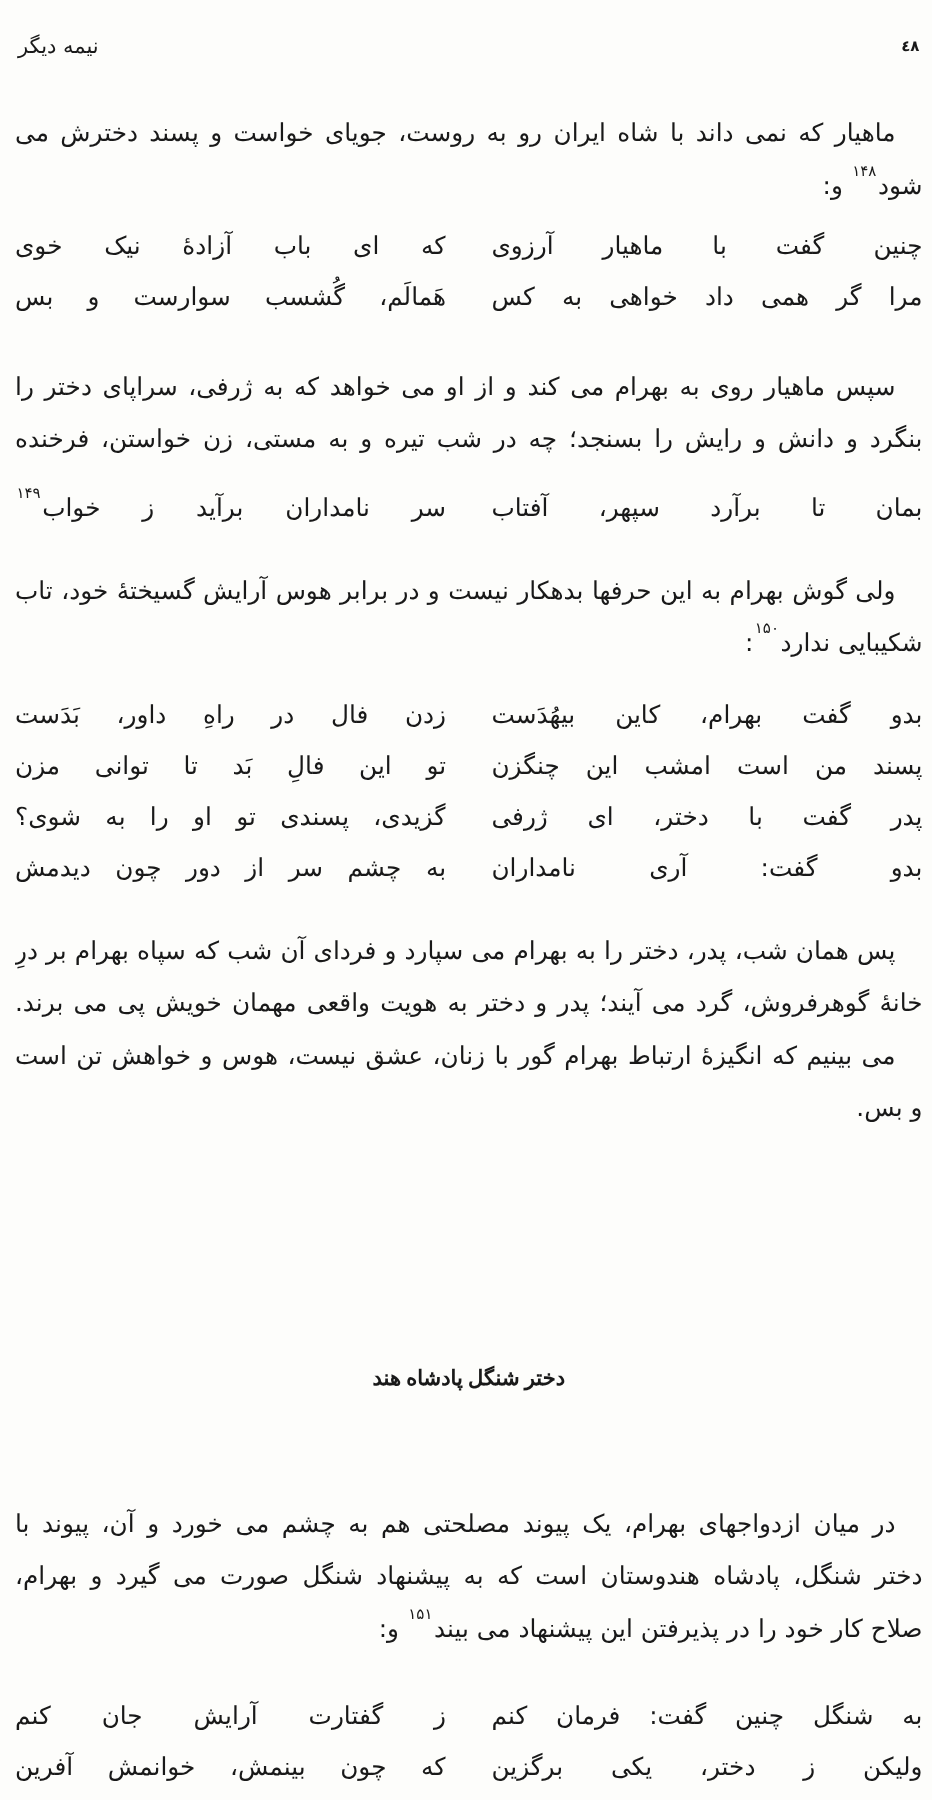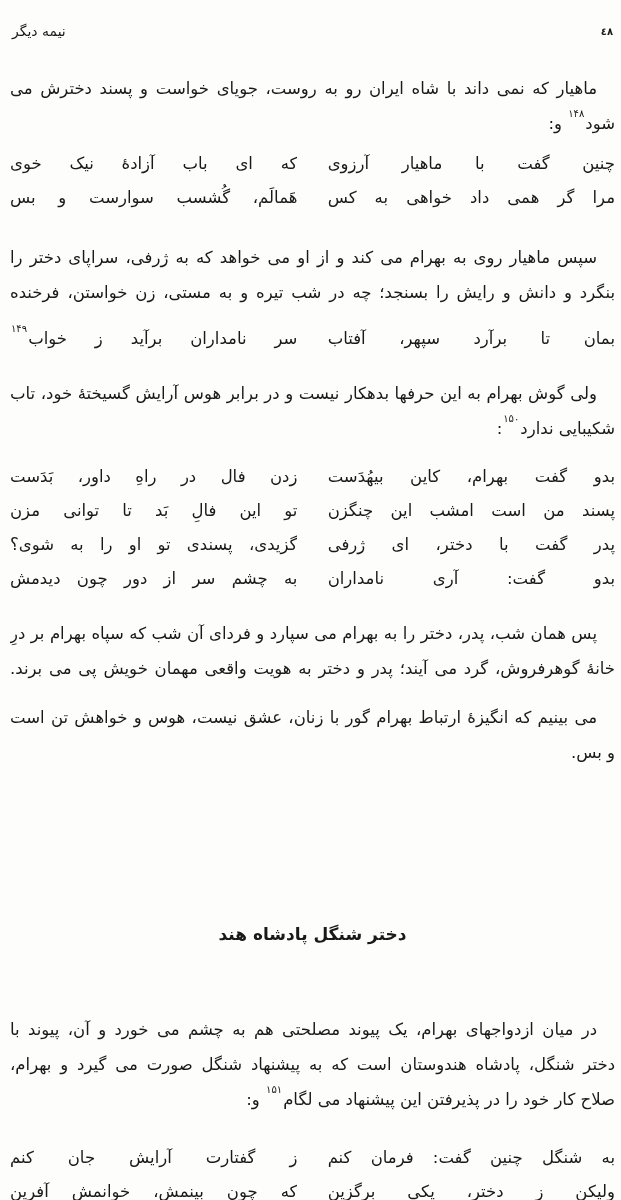--- a/index.html
+++ b/index.html
@@ -74,33 +74,34 @@
     width: 47.5%;
     text-align: justify;
     text-align-last: justify;
     overflow: hidden;
     height: 34px;
   }
   
   .section-heading {
     text-align: center;
     font-weight: bold;
-    font-size: 17px;
+    font-size: 14px;
     line-height: 32px;
     height: 32px;
+    font-family: Liberation Serif, serif;
   }
   
   #p1     { margin-top: 26px; }
   #poem1  { margin-top: 6px;  }
   #p2     { margin-top: 25px;  }
   #poem2  { margin-top: 12px; }
   #p3     { margin-top: 20px; }
   #poem3  { margin-top: 14px; }
   #p4     { margin-top: 20px; }
-  #p5     { margin-top: 14px;  }
+  #p5     { margin-top: 0px;  }
   #h2     { margin-top: 148px;}
   #p6     { margin-top: 62px; }
   #poem4  { margin-top: 24px; }
 </style>
 </head>
 <body>
 
 <div class="page">
 
   <div class="running-head">
@@ -168,21 +169,21 @@
   <div class="para" id="p5">
     <div class="line fill indent">می بینیم که انگیزهٔ ارتباط بهرام گور با زنان، عشق نیست، هوس و خواهش تن است</div>
     <div class="line end">و بس.</div>
   </div>
 
   <div class="section-heading" id="h2">دختر شنگل پادشاه هند</div>
 
   <div class="para" id="p6">
     <div class="line fill indent">در میان ازدواجهای بهرام، یک پیوند مصلحتی هم به چشم می خورد و آن، پیوند با</div>
     <div class="line fill">دختر شنگل، پادشاه هندوستان است که به پیشنهاد شنگل صورت می گیرد و بهرام،</div>
-    <div class="line end"><span>صلاح کار خود را در پذیرفتن این پیشنهاد می لگام</span><sup class="fn">۱۵۱</sup><span> و:</span></div>
+    <div class="line end"><span>صلاح کار خود را در پذیرفتن این پیشنهاد می بیند</span><sup class="fn">۱۵۱</sup><span> و:</span></div>
   </div>
 
   <div class="poem" id="poem4">
     <div class="verse-row">
       <div class="hemi">به شنگل چنین گفت: فرمان کنم</div>
       <div class="hemi">ز گفتارت آرایش جان کنم</div>
     </div>
     <div class="verse-row">
       <div class="hemi">ولیکن ز دختر، یکی برگزین</div>
       <div class="hemi">که چون بینمش، خوانمش آفرین</div>

